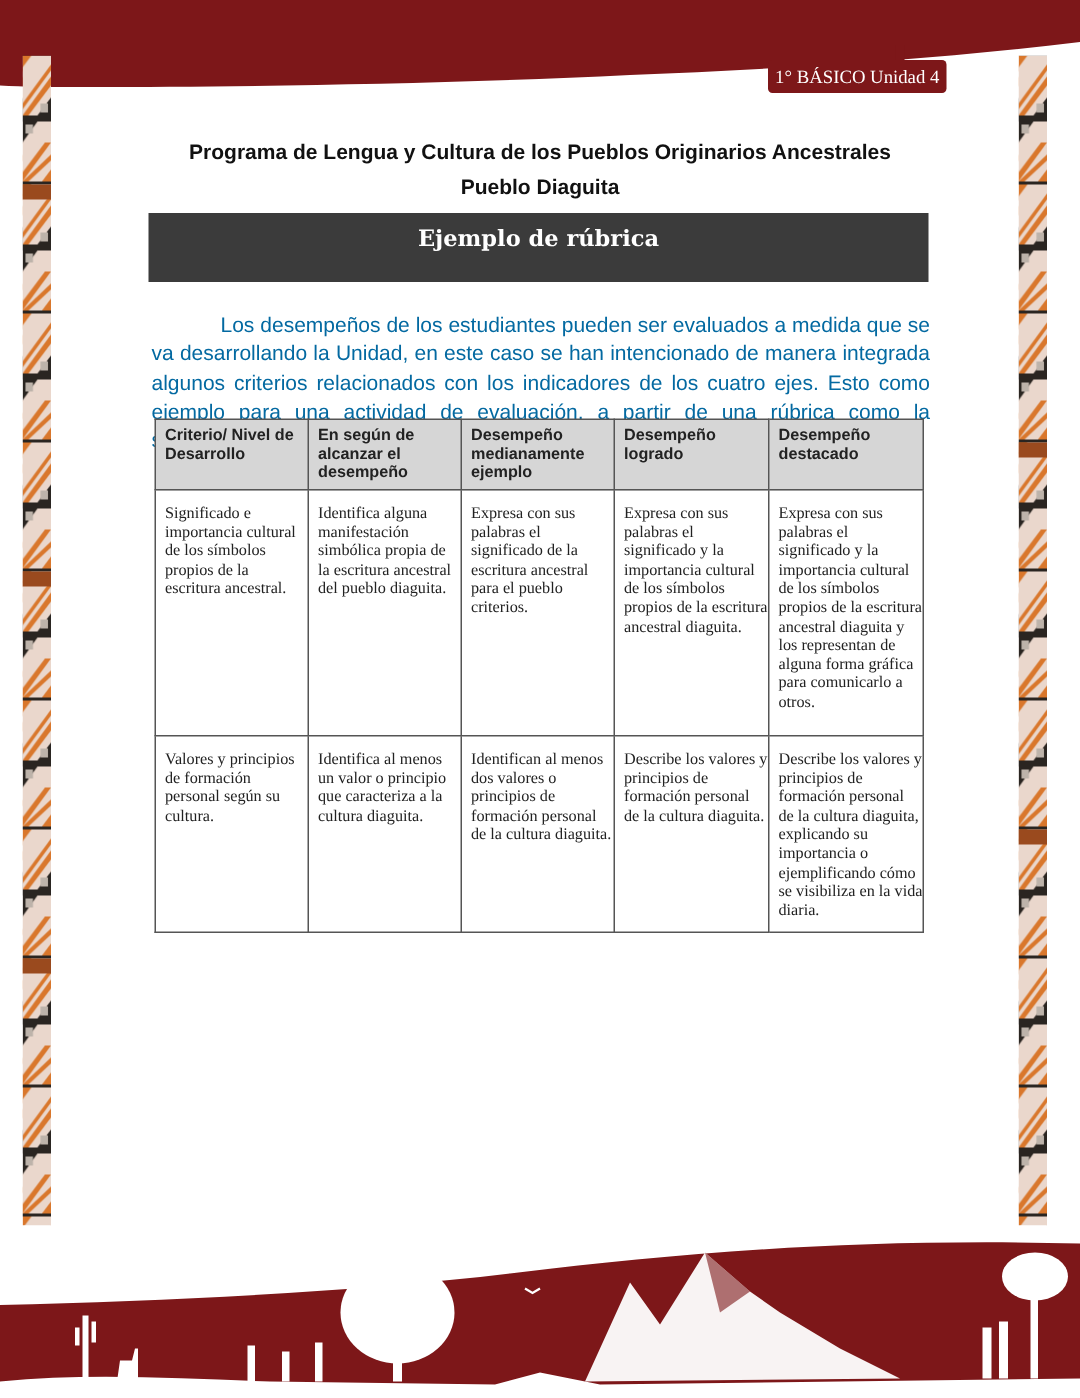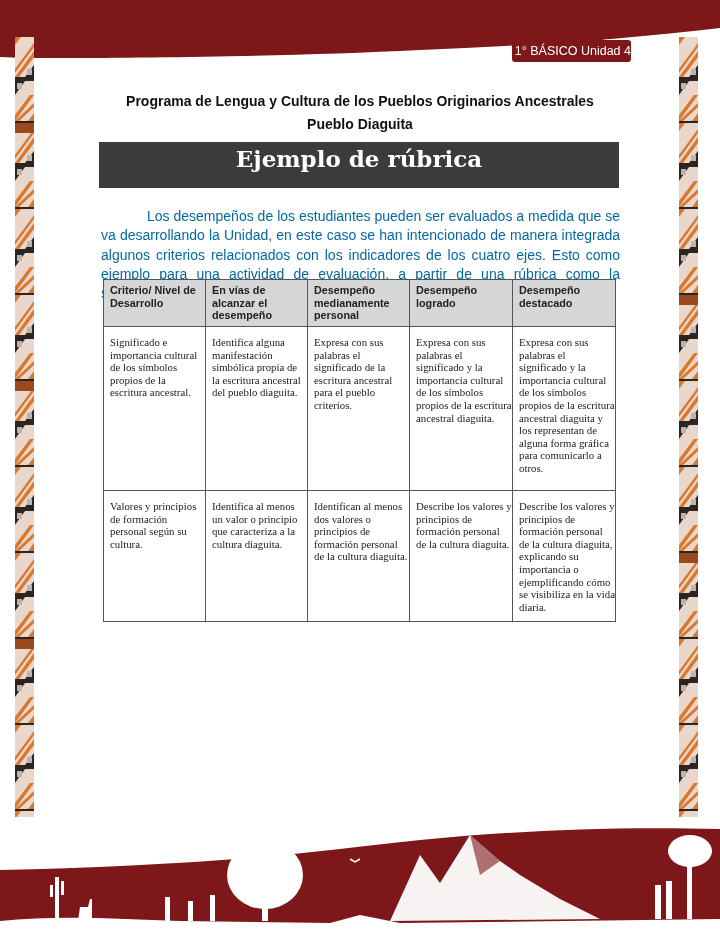--- a/index.html
+++ b/index.html
@@ -8,39 +8,39 @@
     background: #ffffff;
     font-family: "Liberation Sans", sans-serif;
   }
   .top-wave { position: absolute; left: 0; top: 0; width: 720px; height: 80px; }
   .bottom-scene { position: absolute; left: 0; top: 815px; width: 720px; height: 117px; }
 
   .badge-stem { position: absolute; left: 597px; top: 30px; width: 6px; height: 12px; background: #7d1719; }
   .badge {
     position: absolute; left: 512px; top: 40px; width: 119px; height: 22px;
     background: #7d1719; color: #fff; border-radius: 3px;
-    font-family: Liberation Sans, sans-serif; font-size: 12.5px;
-    line-height: 22px; text-align: right;
+    font-family: Liberation Serif, serif; font-size: 12.5px;
+    line-height: 22px; text-align: center;
   }
 
   .side-border { position: absolute; top: 37px; width: 19px; height: 780px; }
   .side-border.left { left: 15px; }
   .side-border.right { left: 679px; }
 
   .title-line {
     position: absolute; left: 100px; width: 520px; text-align: center;
     font-family: "Liberation Sans", sans-serif; font-weight: bold; font-size: 14px; color: #111;
   }
   .title-1 { top: 93px; }
   .title-2 { top: 116px; }
 
   .section-bar {
     position: absolute; left: 99px; top: 142px; width: 520px; height: 46px;
     background: #3b3b3b; color: #fff;
-    font-family: "DejaVu Serif", serif; font-weight: bold; font-size: 23px;
+    font-family: "DejaVu Serif", serif; font-weight: bold; font-size: 15px;
     text-align: center; line-height: 34px;
   }
 
   .intro {
     position: absolute; left: 101px; top: 207px; width: 519px;
     font-family: "Liberation Sans", sans-serif; font-size: 14px; line-height: 19.3px;
     color: #0369a1; text-align: justify; margin: 0;
   }
   .intro .indent { display: inline-block; width: 46px; }
 
@@ -131,22 +131,22 @@
   <colgroup>
     <col style="width:102px">
       <col style="width:102px">
       <col style="width:102px">
       <col style="width:103px">
       <col style="width:103px">
   </colgroup>
   <thead>
     <tr>
       <th>Criterio/ Nivel de Desarrollo</th>
-      <th>En vías de alcanzar el desempeño</th>
-      <th>Desempeño medianamente personal</th>
+      <th>En según de alcanzar el desempeño</th>
+      <th>Desempeño medianamente ejemplo</th>
       <th>Desempeño logrado</th>
       <th>Desempeño destacado</th>
     </tr>
   </thead>
   <tbody>
     <tr class="r1">
       <td>Significado e importancia cultural de los símbolos propios de la escritura ancestral.</td>
       <td>Identifica alguna manifestación simbólica propia de la escritura ancestral del pueblo diaguita.</td>
       <td>Expresa con sus palabras el significado de la escritura ancestral para el pueblo criterios.</td>
       <td>Expresa con sus palabras el significado y la importancia cultural de los símbolos propios de la escritura ancestral diaguita.</td>

